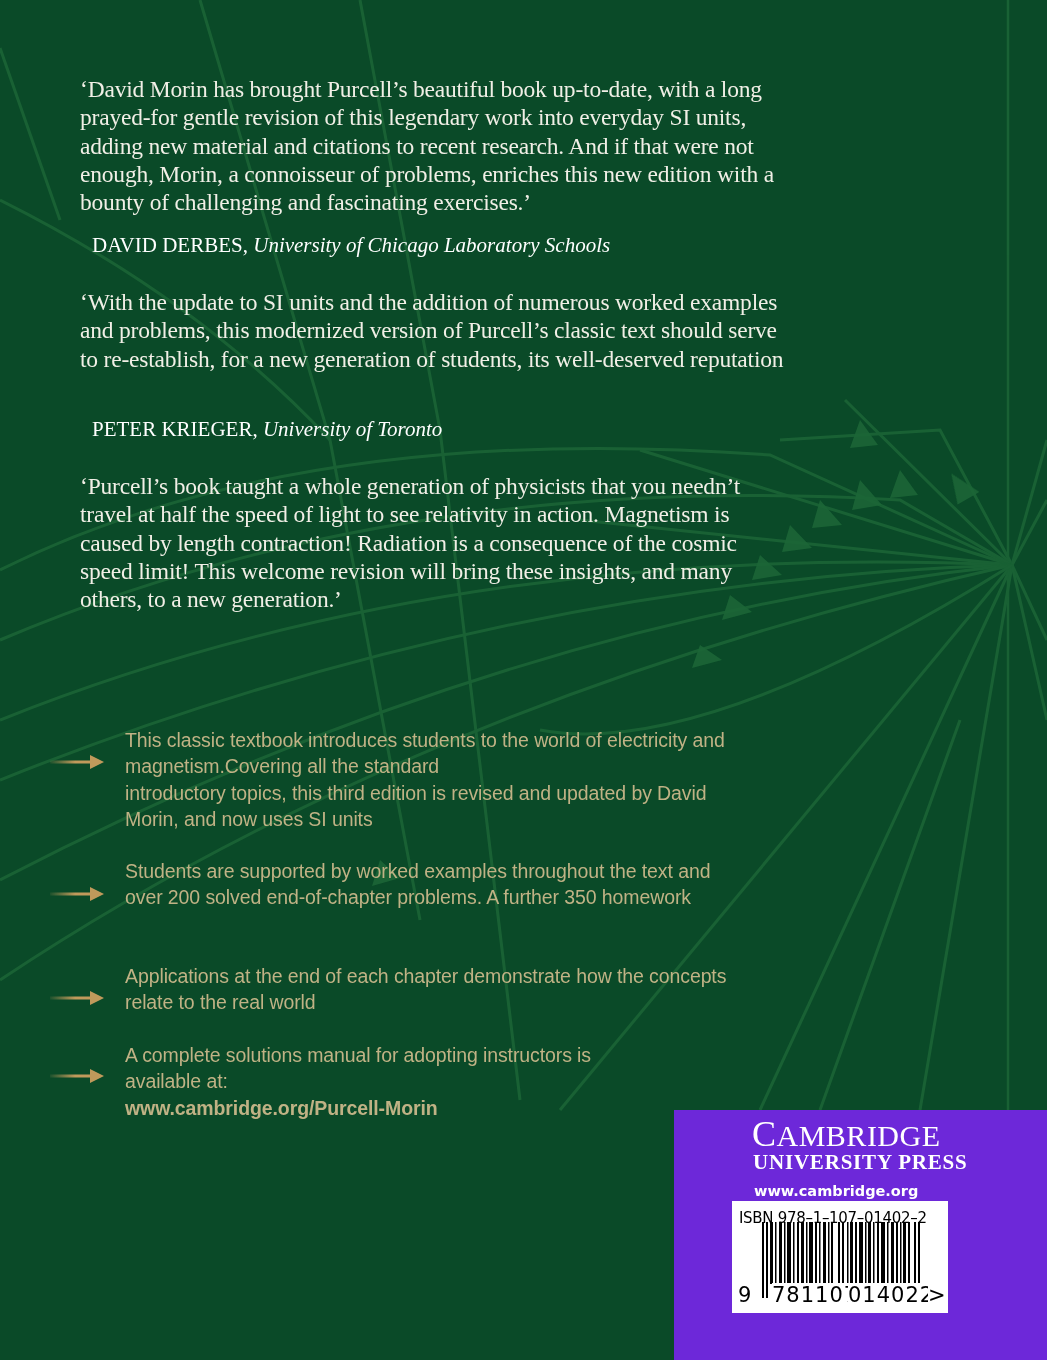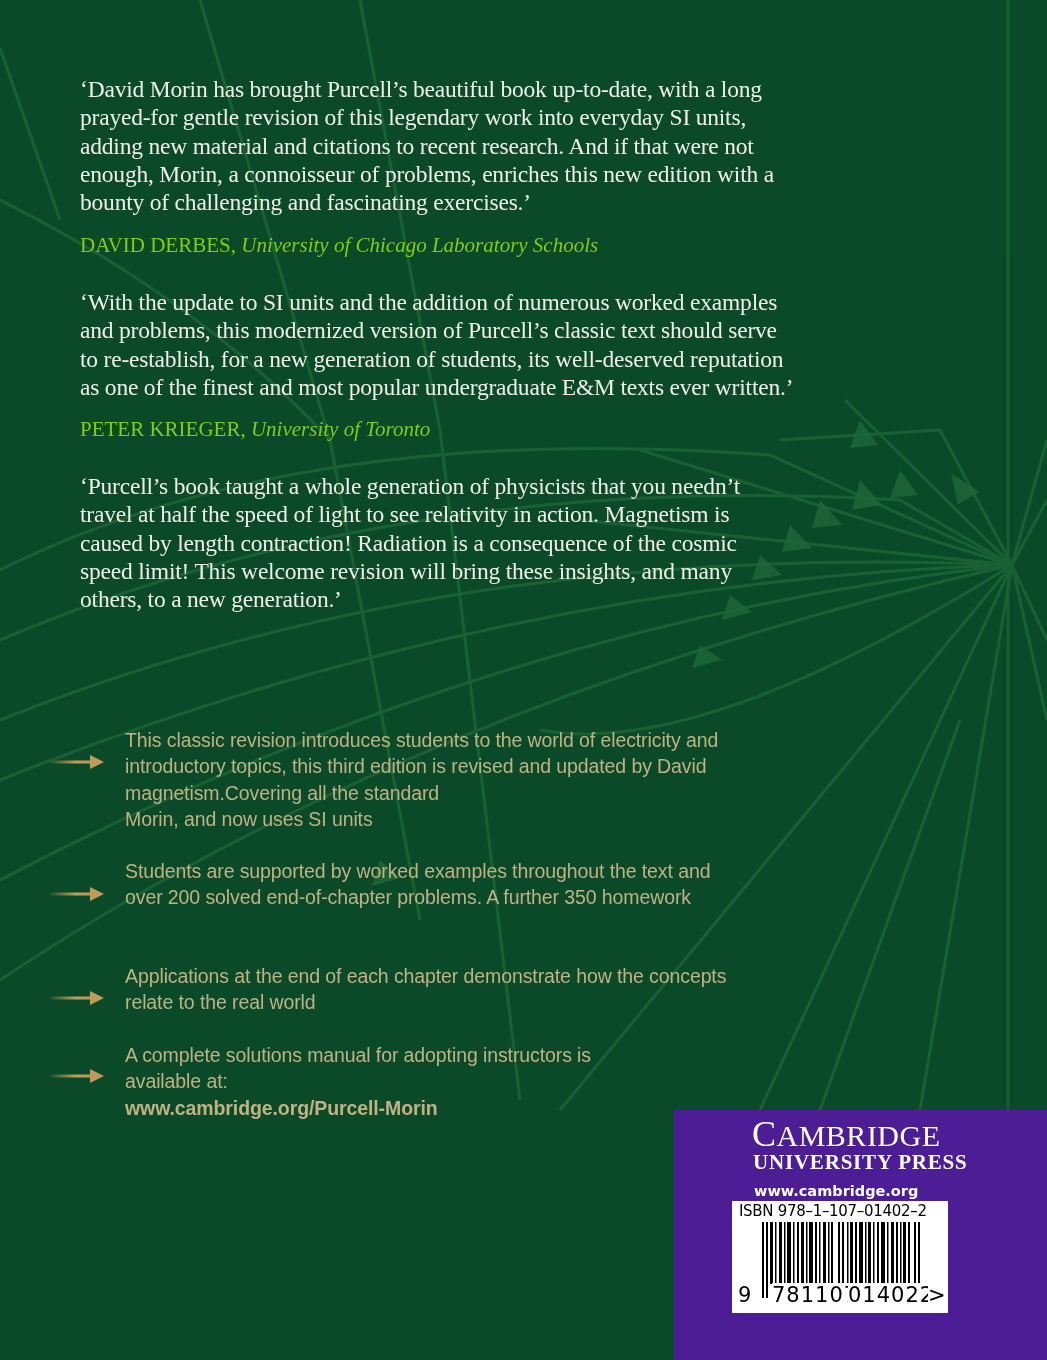--- a/index.html
+++ b/index.html
@@ -14,42 +14,42 @@
 
   .quote {
     position: absolute; left: 80px; width: 800px;
     color: #f1efe6;
     font-family: "Liberation Serif", serif;
     font-size: 23.5px; line-height: 28.3px;
     letter-spacing: -0.2px;
     margin: 0;
   }
   .attrib {
-    position: absolute; left: 80px;
-    color: #84cc16;
+    position: absolute; left: 92px;
+    color: #ffffff;
     font-family: "Liberation Serif", serif;
     font-size: 21px; line-height: 26px;
     white-space: nowrap;
   }
   .attrib .aff { font-style: italic; }
 
   .bullet {
     position: absolute; left: 125px; width: 720px;
     color: #c0b285;
     font-family: "Liberation Sans", sans-serif;
     font-size: 19.5px; line-height: 26.3px;
     letter-spacing: -0.1px;
   }
   .bullet .line { display: block; white-space: nowrap; }
   .bullet .url { font-weight: bold; }
   .arrow { position: absolute; left: 50px; width: 56px; height: 16px; }
 
   .publisher-box {
     position: absolute; left: 674px; top: 1110px; width: 373px; height: 250px;
-    background: #4c1d95;
+    background: #6d28d9;
   }
   .cup-name {
     position: absolute; left: 78px; top: 7px;
     color: #fff; font-family: "Liberation Serif", serif;
     font-size: 30px; line-height: 34px; letter-spacing: 0.5px; white-space: nowrap;
   }
   .cup-name .big { font-size: 36px; }
   .cup-sub {
     position: absolute; left: 79px; top: 40px;
     color: #fff; font-family: "Liberation Serif", serif; font-weight: bold;
@@ -58,21 +58,21 @@
   .cup-web {
     position: absolute; left: 80px; top: 73px;
     color: #fff; font-family: "DejaVu Sans", sans-serif; font-weight: bold;
     font-size: 14.5px; white-space: nowrap;
   }
   .barcode {
     position: absolute; left: 58px; top: 91px; width: 216px; height: 112px;
     background: #fff;
   }
   .isbn-label {
-    position: absolute; left: 7px; top: 1px;
+    position: absolute; left: 7px; top: 8px;
     font-family: "DejaVu Sans", sans-serif; font-size: 15px; color: #000;
     white-space: nowrap; letter-spacing: -0.3px;
   }
   .bars { position: absolute; left: 30px; top: 21px; }
   .ean {
     position: absolute; left: 6px; top: 82px; width: 206px;
     font-family: "DejaVu Sans", sans-serif; font-size: 21px; color: #000;
     white-space: nowrap;
   }
   .ean span { position: absolute; top: 0; background: #fff; }
@@ -134,21 +134,20 @@
   </div>
   <div class="attrib" style="top:232px;">
     <span>DAVID DERBES,</span>
     <span class="aff">University of Chicago Laboratory Schools</span>
   </div>
 
   <div class="quote" style="top:288px;">
     <div>‘With the update to SI units and the addition of numerous worked examples</div>
     <div>and problems, this modernized version of Purcell’s classic text should serve</div>
     <div>to re-establish, for a new generation of students,  its well-deserved reputation</div>
-    <div>as one of the finest and most popular undergraduate E&amp;M texts ever written.’</div>
   </div>
   <div class="attrib" style="top:416px;">
     <span>PETER KRIEGER,</span>
     <span class="aff">University of Toronto</span>
   </div>
 
   <div class="quote" style="top:472px;">
     <div>‘Purcell’s book taught a whole generation of physicists that you needn’t</div>
     <div>travel at half the speed of light to see relativity in action. Magnetism is</div>
     <div>caused by length contraction! Radiation is a consequence of the cosmic</div>
@@ -160,23 +159,23 @@
     <defs>
         <linearGradient id="ag" x1="0" x2="1">
           <stop offset="0" stop-color="#c09a5b" stop-opacity="0.1"></stop>
           <stop offset="0.6" stop-color="#c09a5b"></stop>
         </linearGradient>
       </defs>
     <rect x="0" y="6.5" width="42" height="3" fill="url(#ag)"></rect>
       <polygon points="40,1 54,8 40,15" fill="#c09a5b"></polygon>
   </svg>
   <div class="bullet" style="top:727px;">
-    <span class="line">This classic revision introduces students to the world of electricity and</span>
+    <span class="line">This classic textbook introduces students to the world of electricity and</span>
+    <span class="line">magnetism.Covering all the standard</span>
     <span class="line">introductory topics, this third edition is revised and updated by David</span>
-    <span class="line">magnetism.Covering all the standard</span>
     <span class="line">Morin, and now uses SI units</span>
   </div>
 
   <svg class="arrow" style="top:886px;" viewBox="0 0 56 16">
     <rect x="0" y="6.5" width="42" height="3" fill="url(#ag)"></rect>
       <polygon points="40,1 54,8 40,15" fill="#c09a5b"></polygon>
   </svg>
   <div class="bullet" style="top:858px;">
     <span class="line">Students are supported by worked examples throughout the text and</span>
     <span class="line">over 200 solved end-of-chapter problems. A further 350 homework</span>

